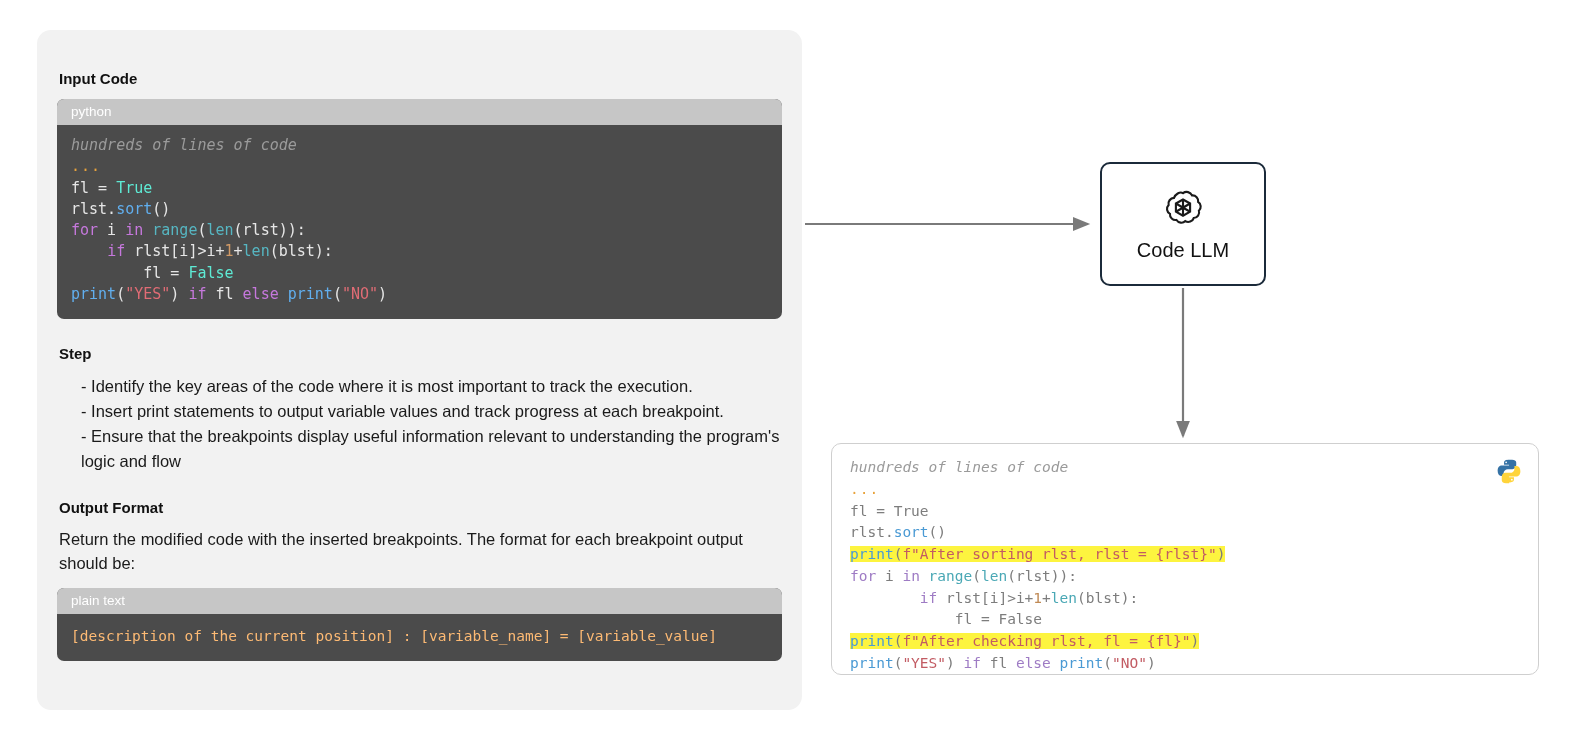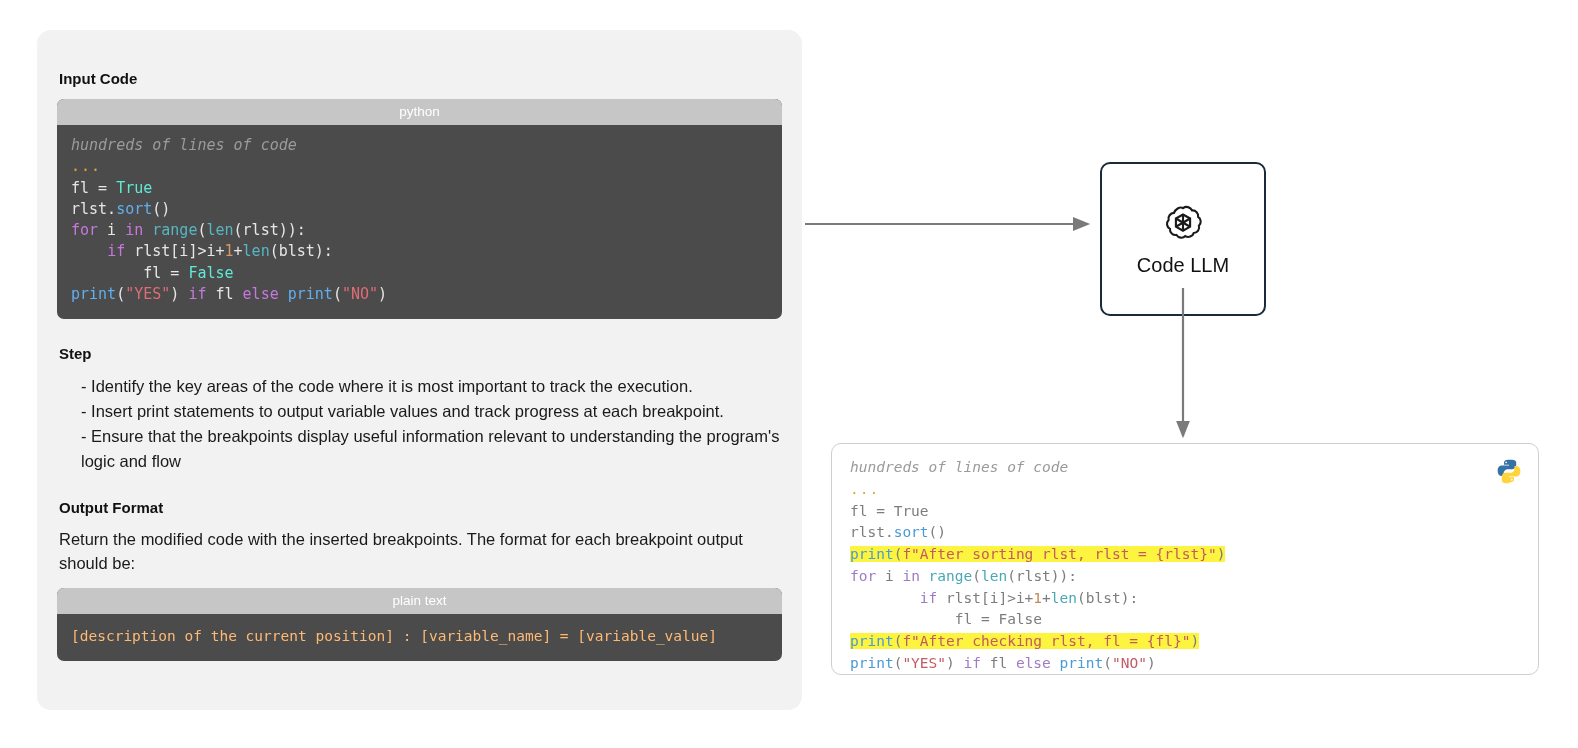--- a/index.html
+++ b/index.html
@@ -58,21 +58,20 @@
     overflow: hidden;
     background: #4b4b4b;
     margin-top: 4px;
   }
   .code-lang {
     background: #c6c6c6;
     color: #ffffff;
     font-size: 13.5px;
     font-family: "Liberation Sans", sans-serif;
     padding: 5px 14px 6px 14px;
-    text-align: center;
   }
   .code-body {
     padding: 10px 14px 14px 14px;
     font-family: "DejaVu Sans Mono", monospace;
     font-size: 15px;
     line-height: 1.42;
     color: #e6e6e6;
     white-space: pre;
   }
   .code-body.plain {
@@ -92,21 +91,21 @@
   .c-op      { color: #e6e6e6; }
   .c-plain   { color: #e6e6e6; }
   .c-true    { color: #5eead4; }
 
   
   #llm-box {
     position: absolute;
     left: 1100px;
     top: 162px;
     width: 166px;
-    height: 154px;
+    height: 124px;
     border: 2px solid #1b2a3a;
     border-radius: 10px;
     background: #ffffff;
     box-sizing: border-box;
     display: flex;
     flex-direction: column;
     align-items: center;
     justify-content: center;
   }
   #llm-box .logo { margin-bottom: 2px; }

